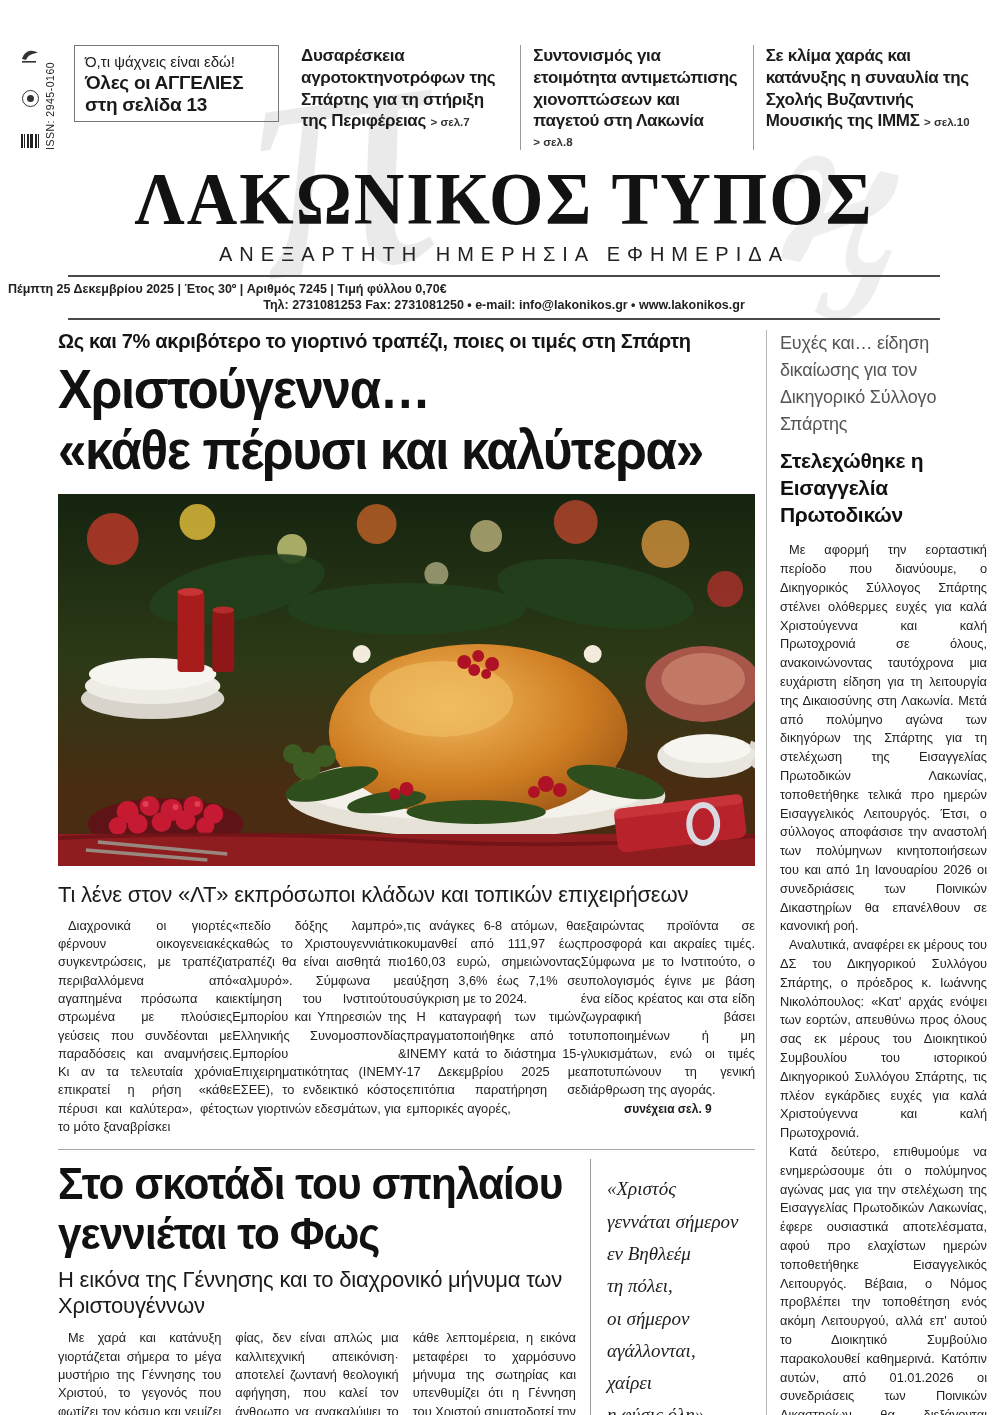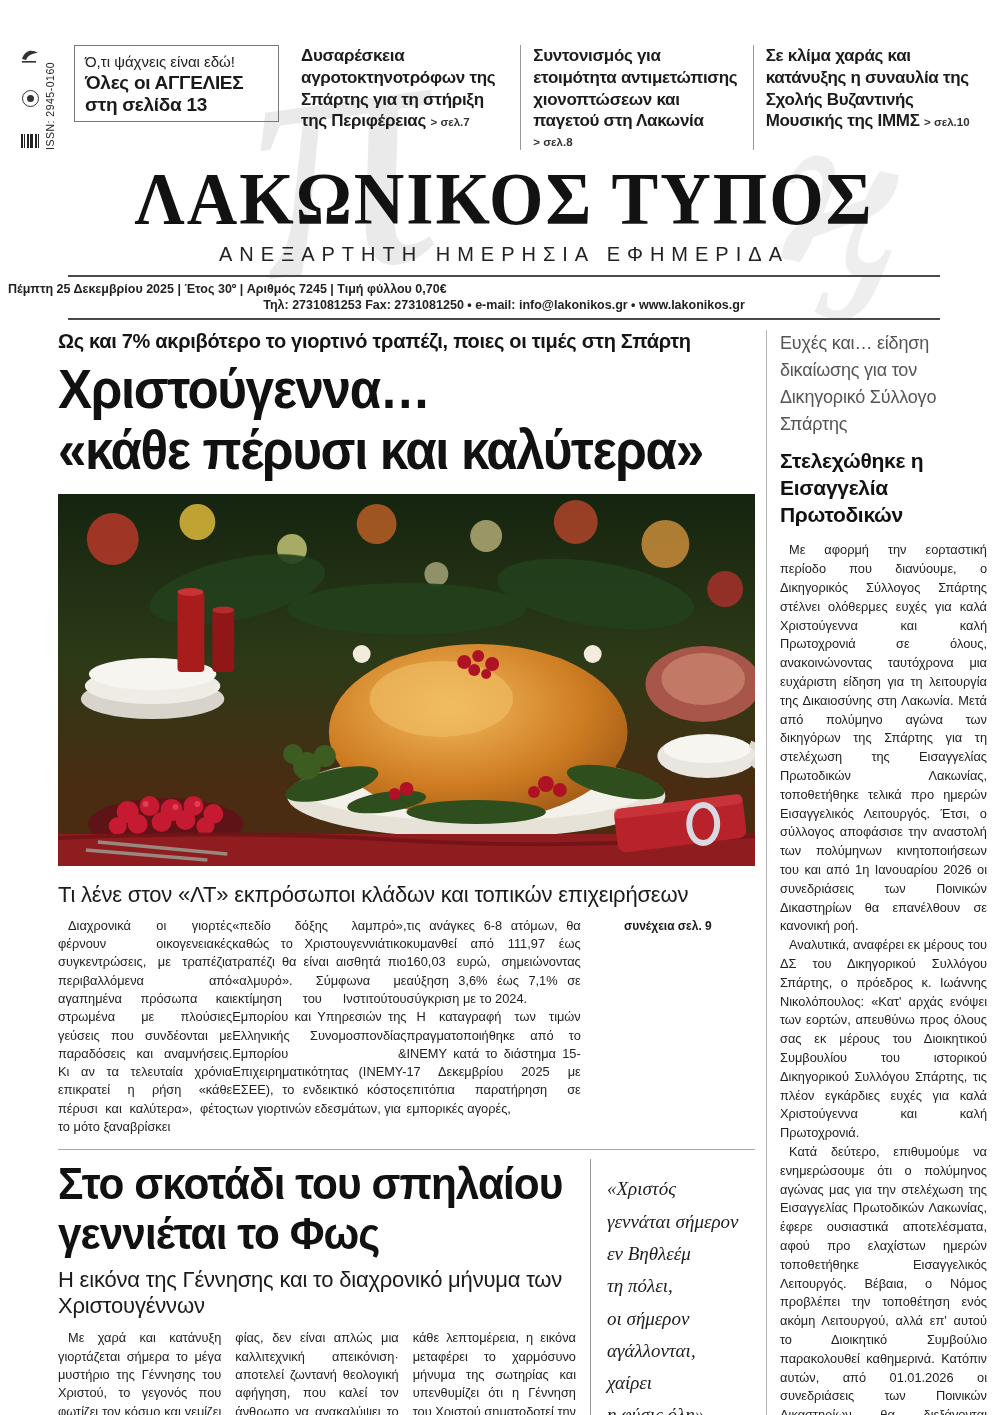--- a/index.html
+++ b/index.html
@@ -311,20 +311,21 @@
           <p class="ind">Διαχρονικά οι γιορτές φέρνουν οικογενειακές συγκεντρώσεις, με τραπέζια περιβαλλόμενα από αγαπημένα πρόσωπα και στρωμένα με πλούσιες γεύσεις που συνδέονται με παραδόσεις και αναμνήσεις. Κι αν τα τελευταία χρόνια επικρατεί η ρήση «κάθε πέρυσι και καλύτερα», φέτος το μότο ξαναβρίσκει</p>
         </div>
         <div>
           <p>«πεδίο δόξης λαμπρό», καθώς το Χριστουγεννιάτικο τραπέζι θα είναι αισθητά πιο «αλμυρό». Σύμφωνα με εκτίμηση του Ινστιτούτου Εμπορίου και Υπηρεσιών της Ελληνικής Συνομοσπονδίας Εμπορίου &amp; Επιχειρηματικότητας (ΙΝΕΜΥ-ΕΣΕΕ), το ενδεικτικό κόστος των γιορτινών εδεσμάτων, για</p>
         </div>
         <div>
           <p>τις ανάγκες 6-8 ατόμων, θα κυμανθεί από 111,97 έως 160,03 ευρώ, σημειώνοντας αύξηση 3,6% έως 7,1% σε σύγκριση με το 2024.</p>
           <p class="ind">Η καταγραφή των τιμών πραγματοποιήθηκε από το ΙΝΕΜΥ κατά το διάστημα 15-17 Δεκεμβρίου 2025 με επιτόπια παρατήρηση σε εμπορικές αγορές,</p>
         </div>
         <div>
+          <p>εξαιρώντας προϊόντα σε προσφορά και ακραίες τιμές. Σύμφωνα με το Ινστιτούτο, ο υπολογισμός έγινε με βάση ένα είδος κρέατος και στα είδη ζωγραφική βάσει τυποποιημένων ή μη γλυκισμάτων, ενώ οι τιμές αποτυπώνουν τη γενική διάρθρωση της αγοράς.</p>
           <div class="contin">συνέχεια σελ. 9</div>
         </div>
       </div>
 
       <div class="hdiv"></div>
 
       <div class="second">
         <div class="second-left">
           <div class="sa-head">
             <div>Στο σκοτάδι του σπηλαίου</div>

